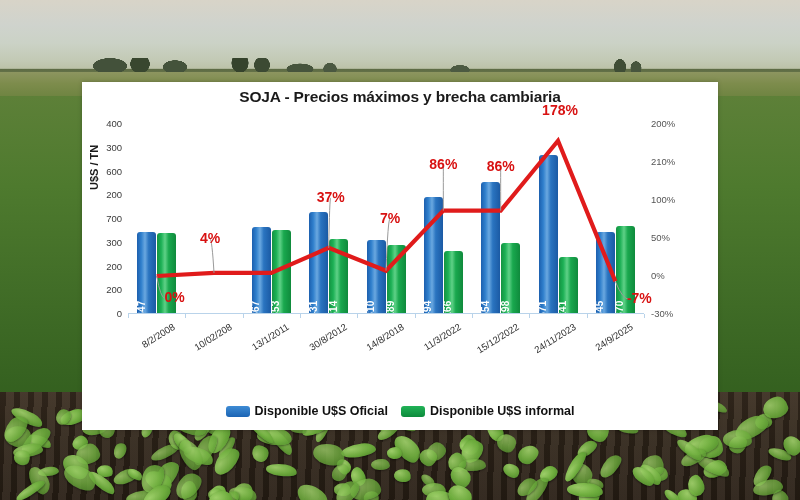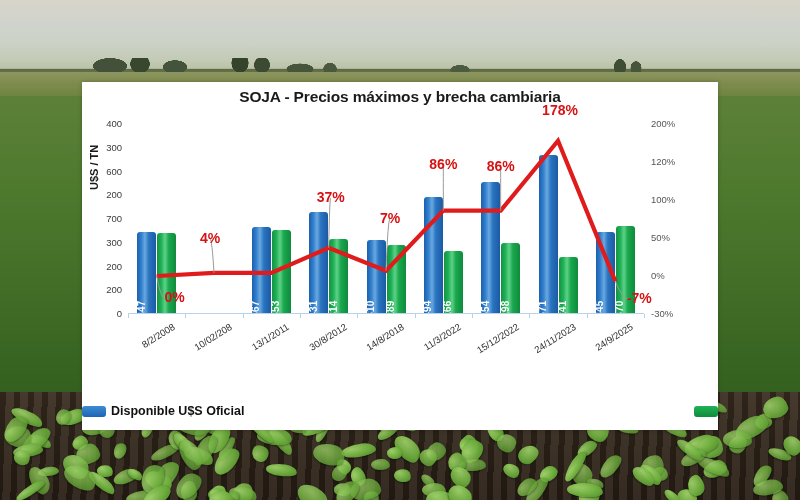--- a/index.html
+++ b/index.html
@@ -124,21 +124,21 @@
   .xlabel {
     position: absolute;
     font-size: 9.5px; color: #2a2a2a; white-space: nowrap;
     transform: rotate(-32deg); transform-origin: right top;
     text-align: right;
   }
 
   
   #legend {
     position: absolute; left: 0; bottom: 12px; width: 100%;
-    display: flex; justify-content: space-between; align-items: center; gap: 13px;
+    display: flex; justify-content: center; align-items: center; gap: 13px;
     font-size: 12.5px; font-weight: bold; color: #111;
   }
   .legend-item { display: flex; align-items: center; gap: 5px; }
   .swatch-blue {
     width: 24px; height: 11px; border-radius: 3px;
     background: linear-gradient(to bottom, #3e8bd4 0%, #1b64b4 100%);
   }
   .swatch-green {
     width: 24px; height: 11px; border-radius: 3px;
     background: linear-gradient(to bottom, #21b257 0%, #0d8b3c 100%);
@@ -321,21 +321,21 @@
         <div class="ytick-left" style="top: 42.5px;">600</div>
         <div class="ytick-left" style="top: 66.25px;">200</div>
         <div class="ytick-left" style="top: 90px;">700</div>
         <div class="ytick-left" style="top: 113.75px;">300</div>
         <div class="ytick-left" style="top: 137.5px;">200</div>
         <div class="ytick-left" style="top: 161.25px;">200</div>
         <div class="ytick-left" style="top: 185px;">0</div>
       </div>
     <div id="ytick-right-holder">
         <div class="ytick-right" style="top: -5px;">200%</div>
-        <div class="ytick-right" style="top: 33px;">120%</div>
+        <div class="ytick-right" style="top: 33px;">210%</div>
         <div class="ytick-right" style="top: 71px;">100%</div>
         <div class="ytick-right" style="top: 109px;">50%</div>
         <div class="ytick-right" style="top: 147px;">0%</div>
         <div class="ytick-right" style="top: 185px;">-30%</div>
       </div>
     <div id="bars-holder">
         <div class="bar-group" style="left: 9.16667px; width: 39px; height: 190px;">
           <div class="bar bar-blue" style="left: 0px; width: 19px; height: 82.4125px;">
             <span class="bar-val">347</span>
           </div>
@@ -460,15 +460,16 @@
       </div>
   </div>
 
   <div id="legend">
       <div class="legend-item">
         <span class="swatch-blue"></span>
         <span>Disponible U$S Oficial</span>
       </div>
       <div class="legend-item">
         <span class="swatch-green"></span>
+        <span>Disponible U$S informal</span>
       </div>
     </div>
 </div>
 
 </body></html>

